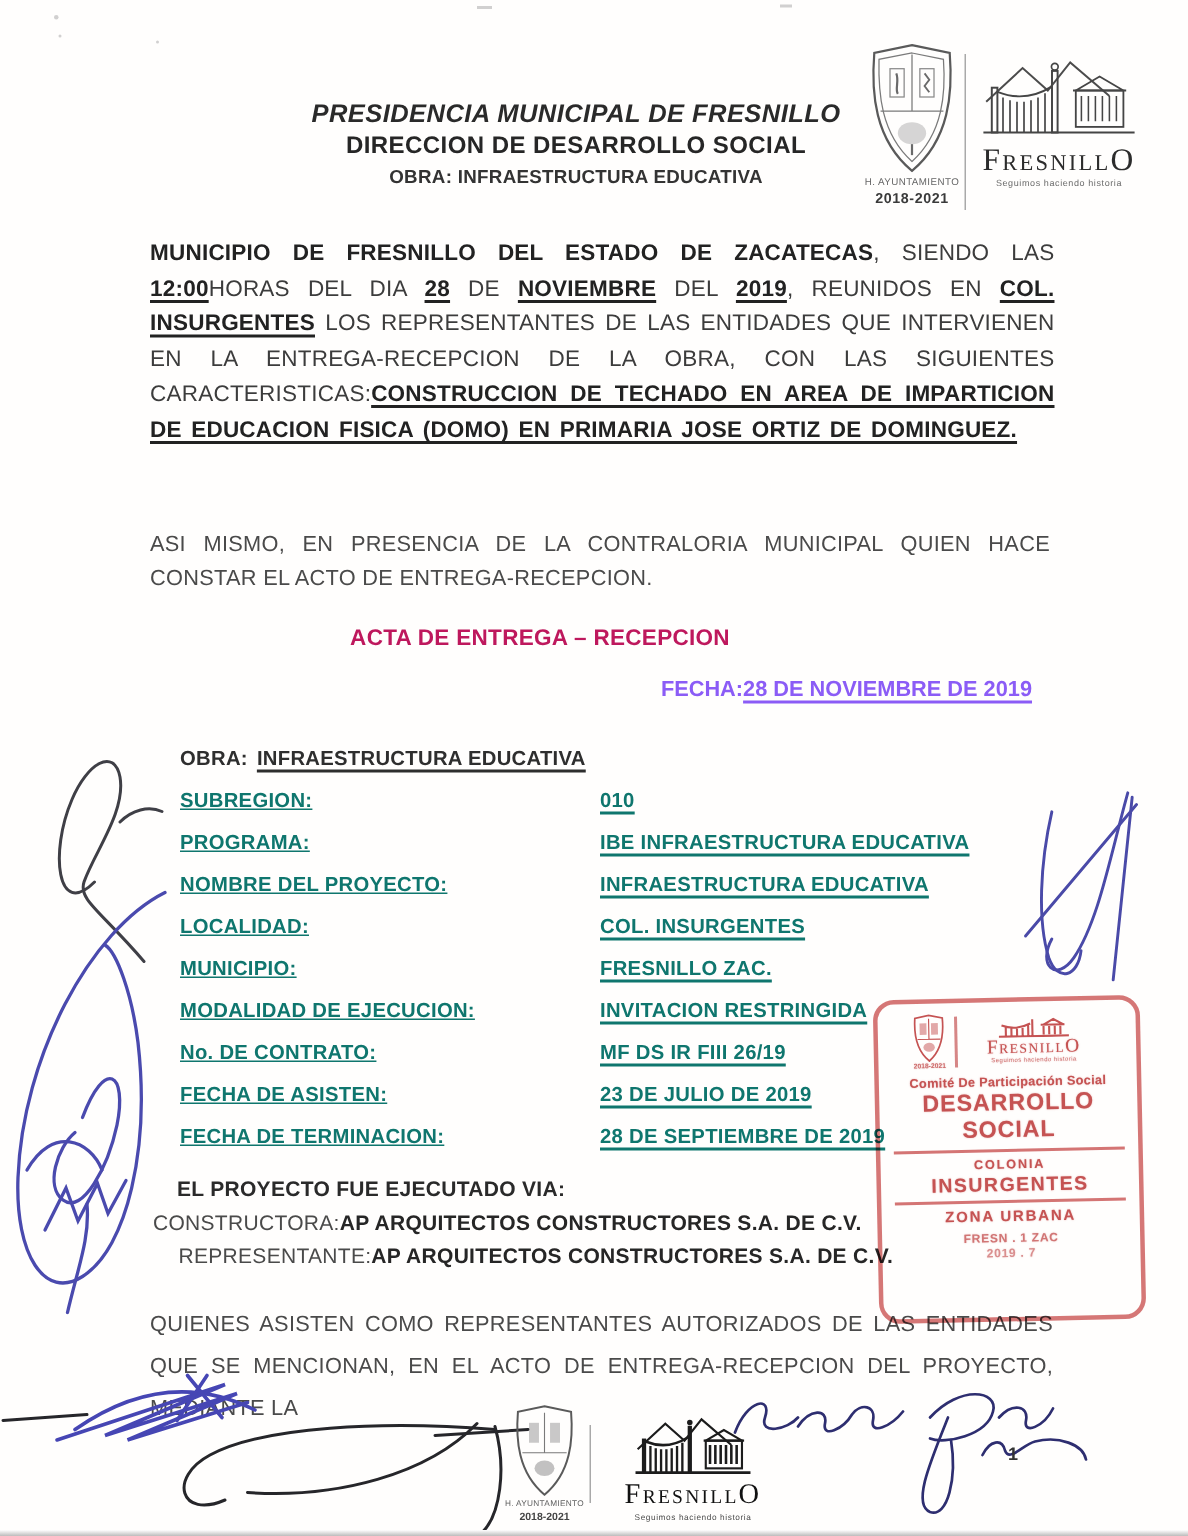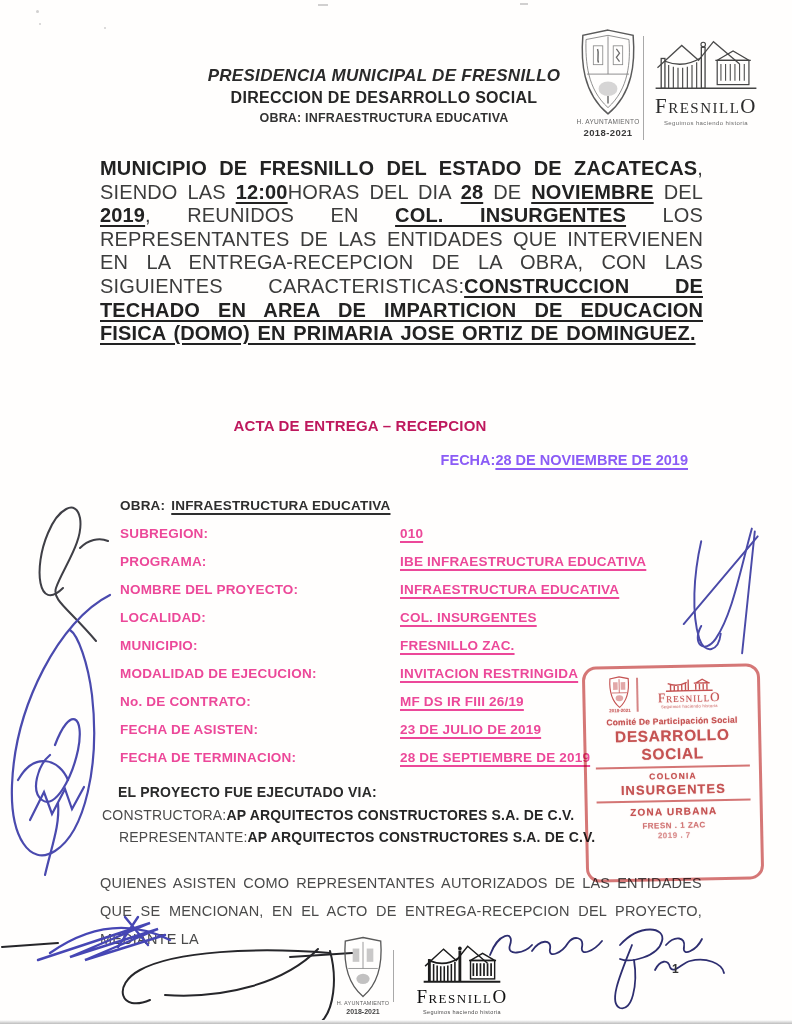--- a/index.html
+++ b/index.html
@@ -12,28 +12,28 @@
   .hdr-text{left:168px;top:66px;width:432px;text-align:center;}
   .h1{font-size:17px;font-weight:700;font-style:italic;letter-spacing:.3px;color:#2a2a2a;}
   .h2{font-size:16px;font-weight:700;margin-top:3px;letter-spacing:.3px;color:#262626;}
   .h3{font-size:12.5px;font-weight:700;margin-top:4px;letter-spacing:.2px;color:#333;}
   .crest-cap{font-size:6.5px;color:#666;text-align:center;letter-spacing:.3px;}
   .crest-years{font-size:9.5px;font-weight:700;color:#3a3a3a;text-align:center;letter-spacing:.4px;}
   .vdiv{width:1px;background:#a9a9a9;}
   .wordmark{font-family:"Liberation Serif",serif;font-variant:small-caps;letter-spacing:1.5px;color:#2c2c2c;text-align:center;}
   .logo-tagline{font-size:6px;color:#6b6b6b;text-align:center;letter-spacing:.4px;margin-top:1px;}
   
-  .para{ text-align:justify;line-height:23.6px;font-size:20px;color:#3c3c3c;letter-spacing:.15px;word-spacing:2px;}
+  .para{ text-align:justify;line-height:23.6px;font-size:15px;color:#3c3c3c;letter-spacing:.15px;word-spacing:2px;}
   .rich .b{font-weight:700;color:#222;}
   .rich .u{text-decoration:underline;text-decoration-thickness:1.6px;text-underline-offset:2.5px;}
   .para2{text-align:justify;line-height:23px;font-size:14.5px;color:#4a4a4a;letter-spacing:.2px;}
   .acta{font-size:15px;font-weight:700;text-align:center;letter-spacing:.2px;color:#be185d;}
   .fecha{font-size:14.5px;font-weight:700;text-align:right;color:#8b5cf6;}
   .fecha .u{text-decoration:underline;text-decoration-thickness:1.6px;text-underline-offset:3px;}
-  .frow{position:relative;height:28px;font-size:13.5px;font-weight:700;color:#ec4899;letter-spacing:.2px;}
+  .frow{position:relative;height:28px;font-size:13.5px;font-weight:700;color:#0f766e;letter-spacing:.2px;text-decoration:underline;}
   .fvalue{position:absolute;left:280px;top:0;text-decoration:underline;text-decoration-thickness:1.5px;text-underline-offset:3px;}
   .obra-row{font-size:13.5px;font-weight:700;color:#2e2e2e;letter-spacing:.2px;}
   .obra-row .val{text-decoration:underline;text-decoration-thickness:1.5px;text-underline-offset:3px;margin-left:6px;}
   .ej-title{font-size:14px;font-weight:700;color:#2a2a2a;letter-spacing:.2px;}
   .ej-line{font-size:14px;color:#4a4a4a;letter-spacing:.2px;}
   .ej-line .val{font-weight:700;color:#262626;}
   
   .stamp{
     left:584px;top:665px;width:172px;height:210px;
     border:3px solid rgba(198,72,72,.78);border-radius:14px;
@@ -106,20 +106,21 @@
       <rect x="72" y="26" width="34" height="26" fill="none" stroke="#454545" stroke-width="1.3"></rect>
       <path d="M76 30 V48 M81 30 V48 M86 30 V48 M91 30 V48 M96 30 V48 M101 30 V48" stroke="#454545" stroke-width="1.1"></path>
       <path d="M6 56 H114" stroke="#454545" stroke-width="1.6"></path>
     </svg>
     <div class="wordmark" style="font-size:21px;">FresnillO</div>
     <div class="logo-tagline">Seguimos haciendo historia</div>
   </div>
 
   <div class="abs para rich" style="left:100px;top:157px;width:603px;"><span class="b">MUNICIPIO DE FRESNILLO DEL ESTADO DE ZACATECAS</span><span>, SIENDO LAS </span><span class="b u">12:00</span><span>HORAS DEL DIA </span><span class="b u">28</span><span> DE </span><span class="b u">NOVIEMBRE</span><span> DEL </span><span class="b u">2019</span><span>, REUNIDOS EN </span><span class="b u">COL. INSURGENTES</span><span> LOS REPRESENTANTES DE LAS ENTIDADES QUE INTERVIENEN EN LA ENTREGA-RECEPCION DE LA OBRA, CON LAS SIGUIENTES CARACTERISTICAS:</span><span class="b u">CONSTRUCCION DE TECHADO EN AREA DE IMPARTICION DE EDUCACION FISICA (DOMO) EN PRIMARIA JOSE ORTIZ DE DOMINGUEZ.</span></div>
 
+  <div class="abs para2" style="left:100px;top:352px;width:600px;">ASI MISMO, EN PRESENCIA DE LA CONTRALORIA MUNICIPAL QUIEN HACE CONSTAR EL ACTO DE ENTREGA-RECEPCION.</div>
 
   <div class="abs acta" style="left:70px;top:417px;width:580px;">ACTA DE ENTREGA – RECEPCION</div>
 
   <div class="abs fecha" style="left:388px;top:452px;width:300px;">
     <span>FECHA:</span><span class="u">28 DE NOVIEMBRE DE 2019</span>
   </div>
 
   <div class="abs obra-row" style="left:120px;top:498px;">
     <span>OBRA:</span><span class="val">INFRAESTRUCTURA EDUCATIVA</span>
   </div>

